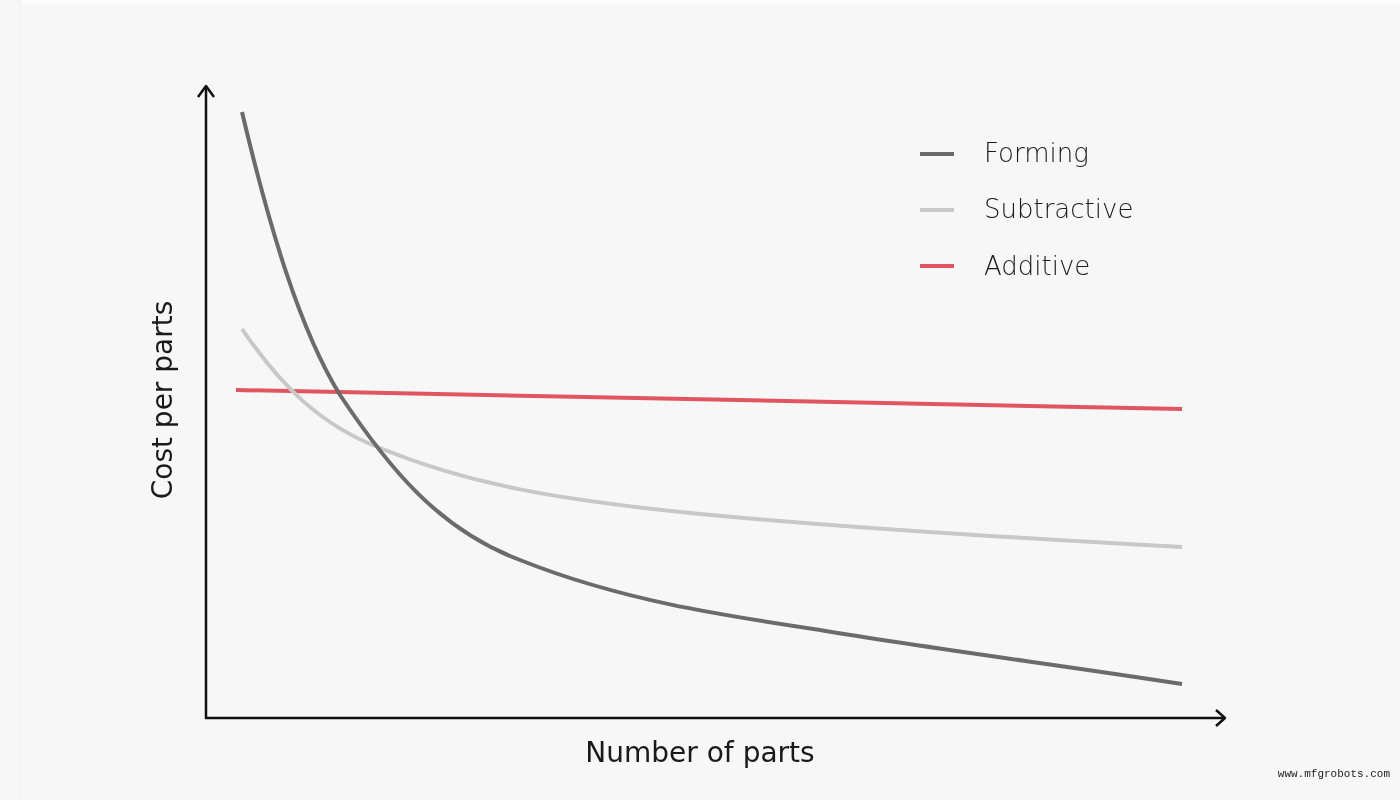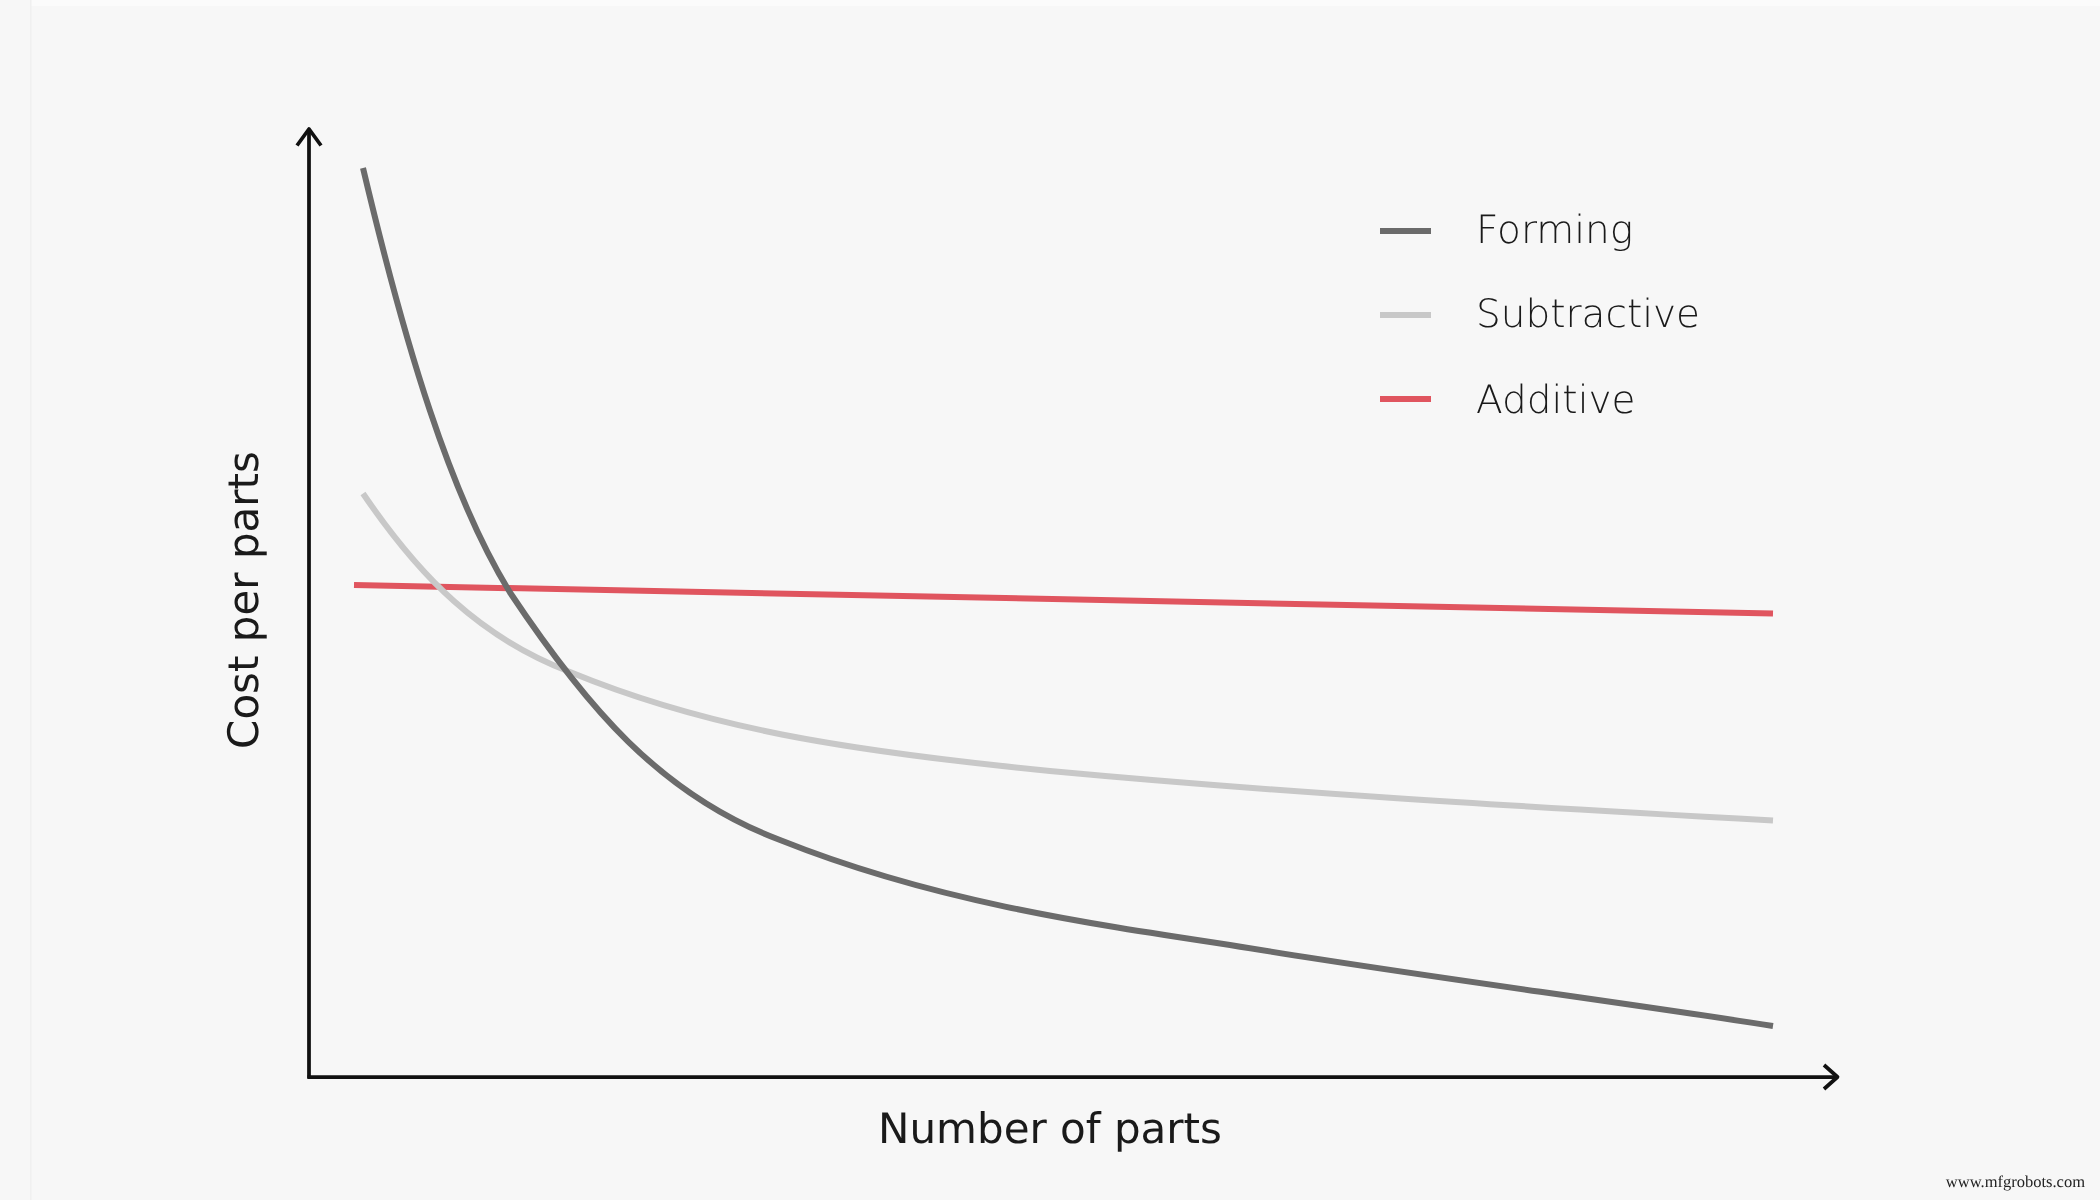--- a/index.html
+++ b/index.html
@@ -2,21 +2,21 @@
 <html><head>
 <meta charset="utf-8">
 <style>
   html, body { margin:0; padding:0; }
   body { width:1400px; height:800px; background:#f7f7f7; position:relative; overflow:hidden; font-family:"DejaVu Sans", sans-serif; }
   .topband { position:absolute; left:20px; top:0; width:1479px; height:4px; background:#fbfbfb; }
   .leftedge { position:absolute; left:20px; top:0; width:1px; height:800px; background:#f0f0f0; }
   svg { position:absolute; left:0; top:0; }
   .legend-label { font-family:"DejaVu Sans", sans-serif; font-size:26px; fill:#1a1a1a; font-weight:300; }
   .axis-label { font-family:"DejaVu Sans", sans-serif; font-size:28px; fill:#1a1a1a; }
-  .watermark { position:absolute; right:10px; bottom:6px; font-family:Liberation Serif, serif; font-size:11px; color:#222; }
+  .watermark { position:absolute; right:10px; bottom:20px; font-family:Liberation Mono, monospace; font-size:11px; color:#222; }
 </style>
 </head>
 <body>
 
 <div class="topband"></div>
 <div class="leftedge"></div>
 
 <svg width="1400" height="800" viewBox="0 0 1400 800">
 
   <g>

